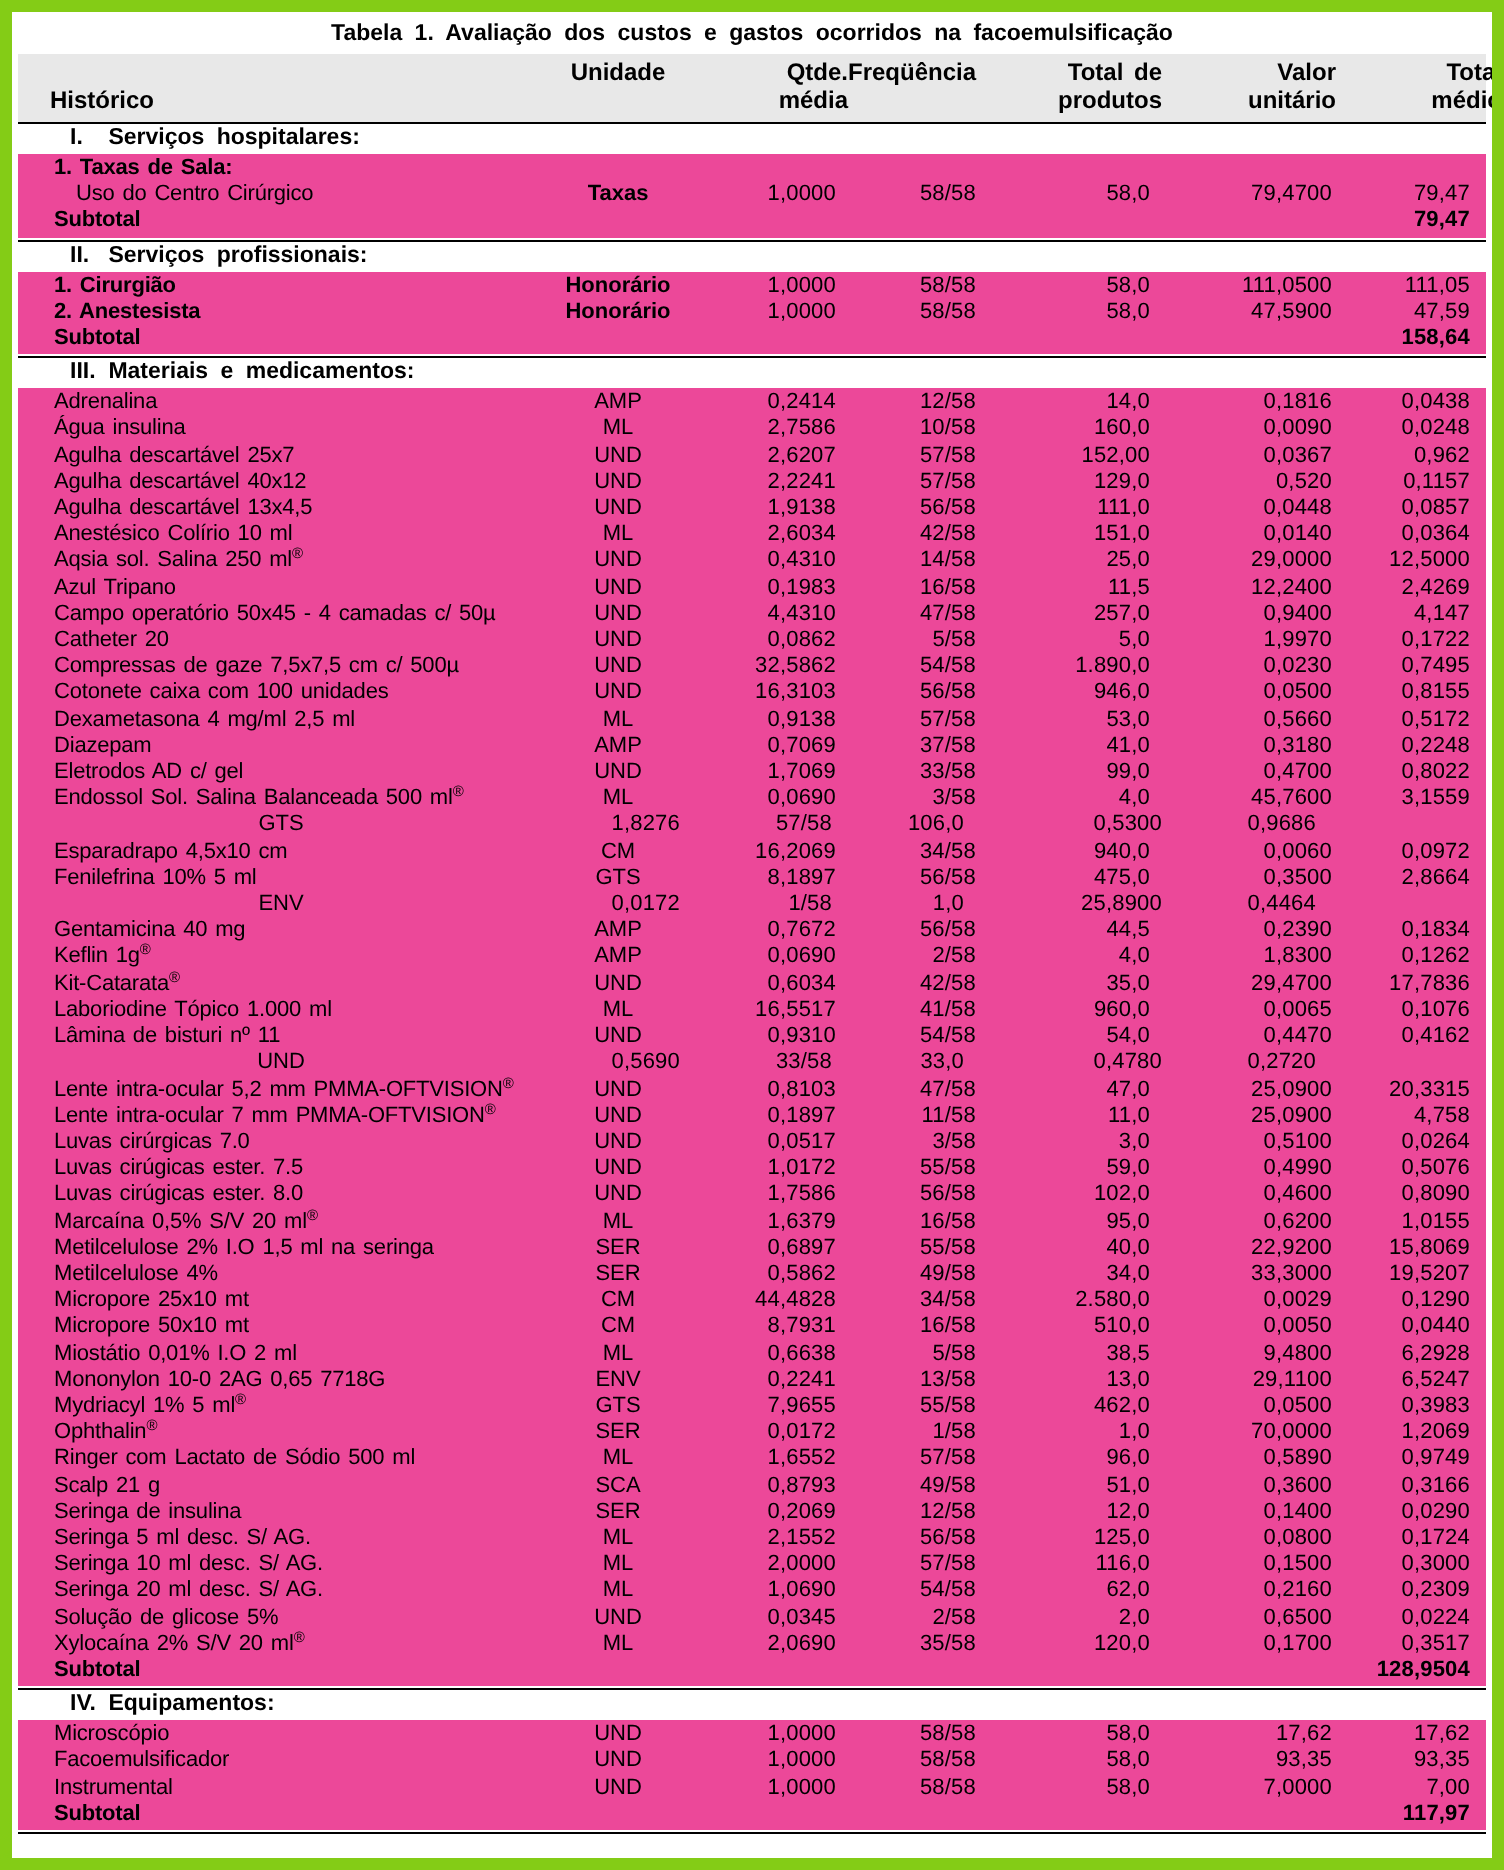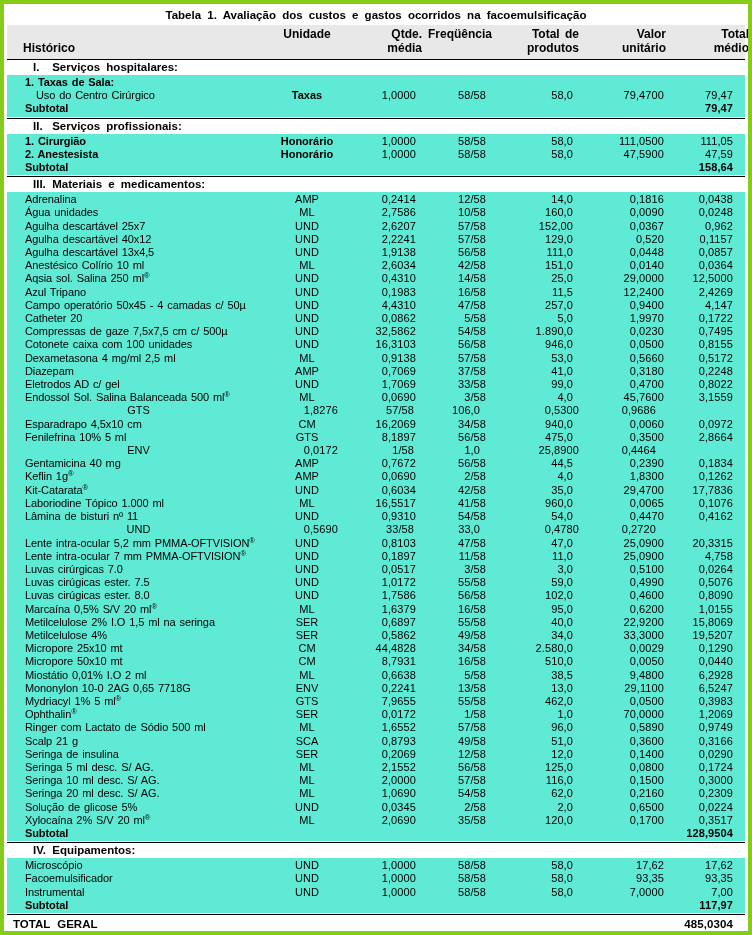--- a/index.html
+++ b/index.html
@@ -3,44 +3,44 @@
 <meta charset="utf-8">
 <style>
   html,body{margin:0;padding:0;}
   body{
     width:752px;height:935px;background:#ffffff;color:#000000;
     font-family:"Liberation Sans", sans-serif;
     -webkit-font-smoothing:antialiased;
   }
   .frame{
     box-sizing:border-box;width:752px;height:935px;
-    border:4px solid #84cc16;padding:2px 3px;overflow:hidden;background:#fff;
+    border:6px solid #84cc16;padding:2px 3px;overflow:hidden;background:#fff;
   }
   .title{
     font-size:11.5px;font-weight:bold;text-align:center;
     padding:3px 0 4px 0;word-spacing:3px;line-height:12px;
   }
   .grid{display:grid;grid-template-columns:263px 74px 78px 72px 93px 85px 77px;}
   .headband{background:#e8e8e8;padding:3px 0 4px 0;align-items:end;}
   .hcell{font-weight:bold;font-size:12px;line-height:13.5px;white-space:nowrap;}
   .h1{align-self:end;padding-left:16px;word-spacing:2px;}
   .h2{align-self:start;text-align:center;}
   .h3{text-align:right;}
-  .h4{align-self:start;text-align:right;padding-right:2px;}
+  .h4{align-self:start;padding-right:2px;}
   .h5{text-align:right;padding-right:8px;word-spacing:2px;}
   .h6{text-align:right;padding-right:6px;}
   .h7{text-align:right;}
   .hrule{height:0;border-top:1px solid #000;}
   .gap{height:1px;}
   .sec-h{
     font-weight:bold;font-size:11.5px;line-height:15px;padding-left:6px;
     background:#fff;word-spacing:3px;white-space:nowrap;margin-left:20px;
   }
   .sec-num{display:inline-block;min-width:13px;word-spacing:0;}
-  .block{background:#5eead4;padding:1px 0;}
+  .block{background:#ec4899;padding:1px 0;}
   .row{font-size:11px;line-height:13.2px;}
   .c{white-space:nowrap;overflow:visible;}
   .c1{letter-spacing:-0.1px;word-spacing:1px;}
   .ind1{padding-left:18px;}
   .ind2{padding-left:29px;}
   .c2{text-align:center;}
   .c3,.c4,.c5,.c6,.c7{text-align:right;letter-spacing:0.1px;}
   .c3{padding-right:6px;}
   .c4{padding-right:8px;}
   .c5{padding-right:14px;}
@@ -151,21 +151,21 @@
         <div class="grid row">
           <div class="c c1 ind1">Adrenalina</div>
           <div class="c c2">AMP</div>
           <div class="c c3">0,2414</div>
           <div class="c c4">12/58</div>
           <div class="c c5">14,0</div>
           <div class="c c6">0,1816</div>
           <div class="c c7">0,0438</div>
         </div>
         <div class="grid row">
-          <div class="c c1 ind1">Água unidades</div>
+          <div class="c c1 ind1">Água insulina</div>
           <div class="c c2">ML</div>
           <div class="c c3">2,7586</div>
           <div class="c c4">10/58</div>
           <div class="c c5">160,0</div>
           <div class="c c6">0,0090</div>
           <div class="c c7">0,0248</div>
         </div>
         <div class="grid row">
           <div class="c c1 ind1">Agulha descartável 25x7</div>
           <div class="c c2">UND</div>
@@ -625,22 +625,13 @@
           <div class="c c4"></div>
           <div class="c c5"></div>
           <div class="c c6"></div>
           <div class="c c7 b">117,97</div>
         </div>
       </div>
       <div class="gap"></div>
       <div class="hrule"></div>
     </div>
 
-  <div class="grid total-row">
-    <div class="c c1 b">TOTAL GERAL</div>
-    <div class="c c2"></div>
-    <div class="c c3"></div>
-    <div class="c c4"></div>
-    <div class="c c5"></div>
-    <div class="c c6"></div>
-    <div class="c c7 b">485,0304</div>
-  </div>
 </div>
 
 </body></html>

